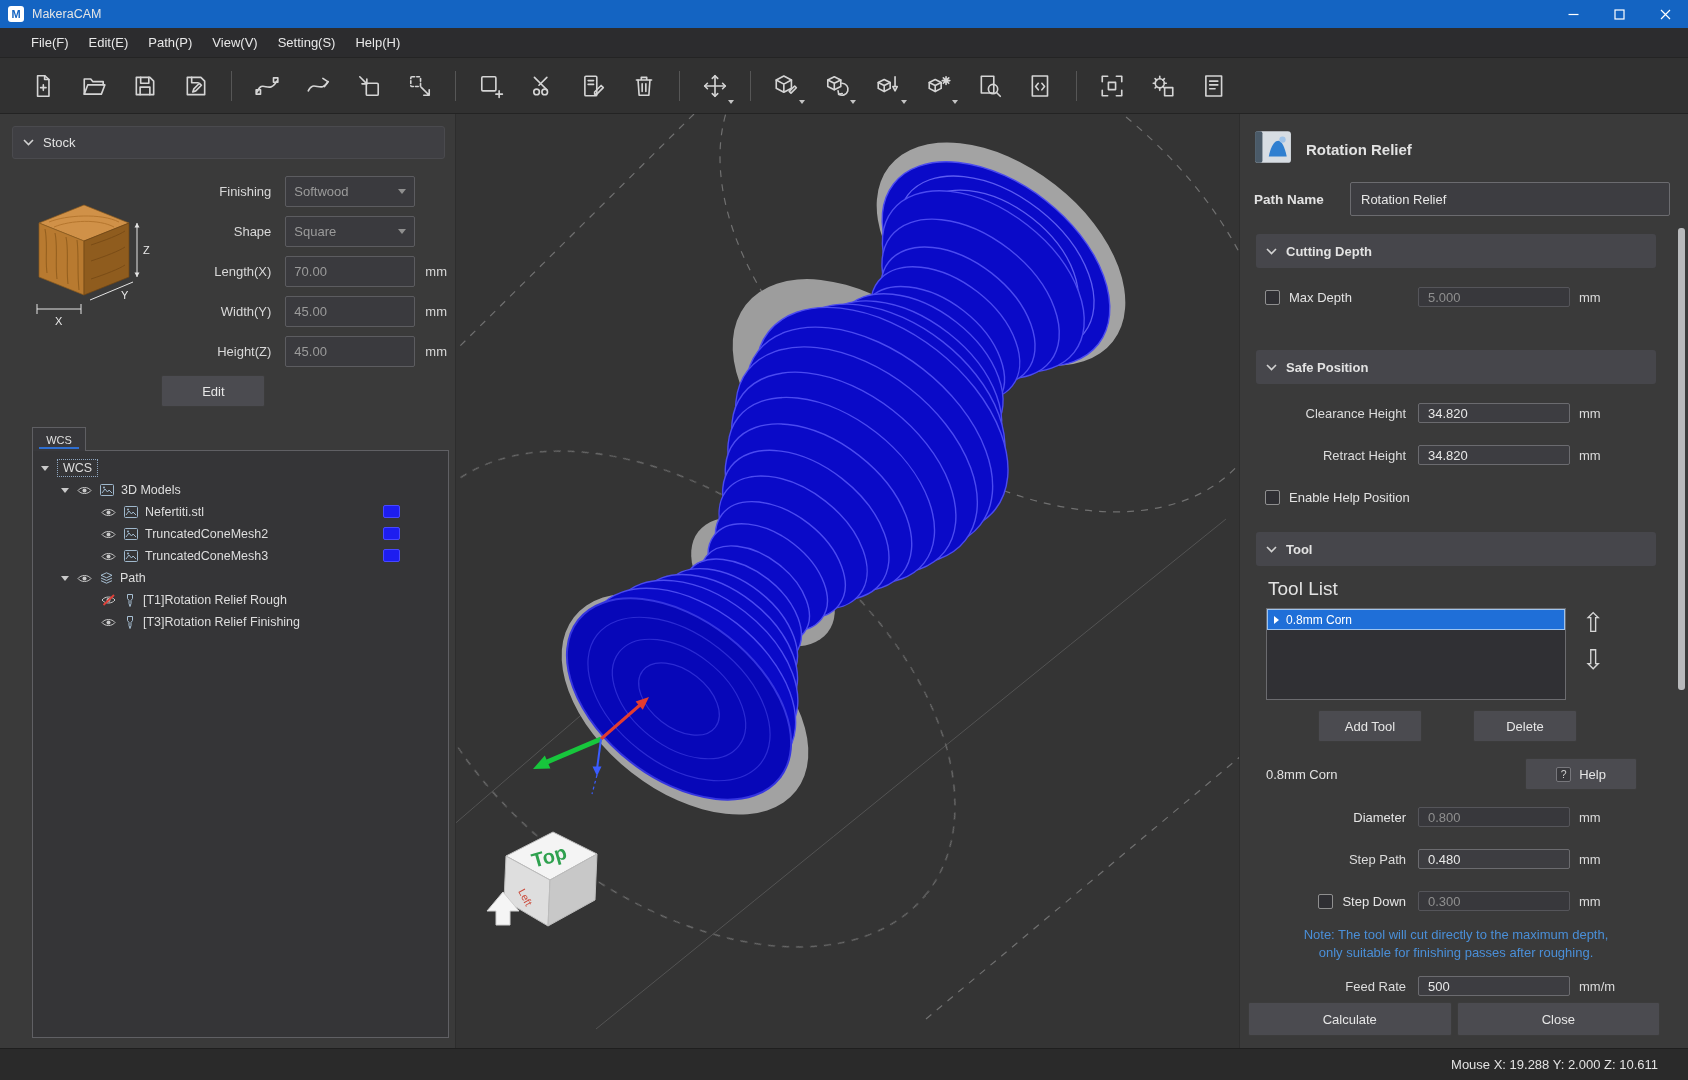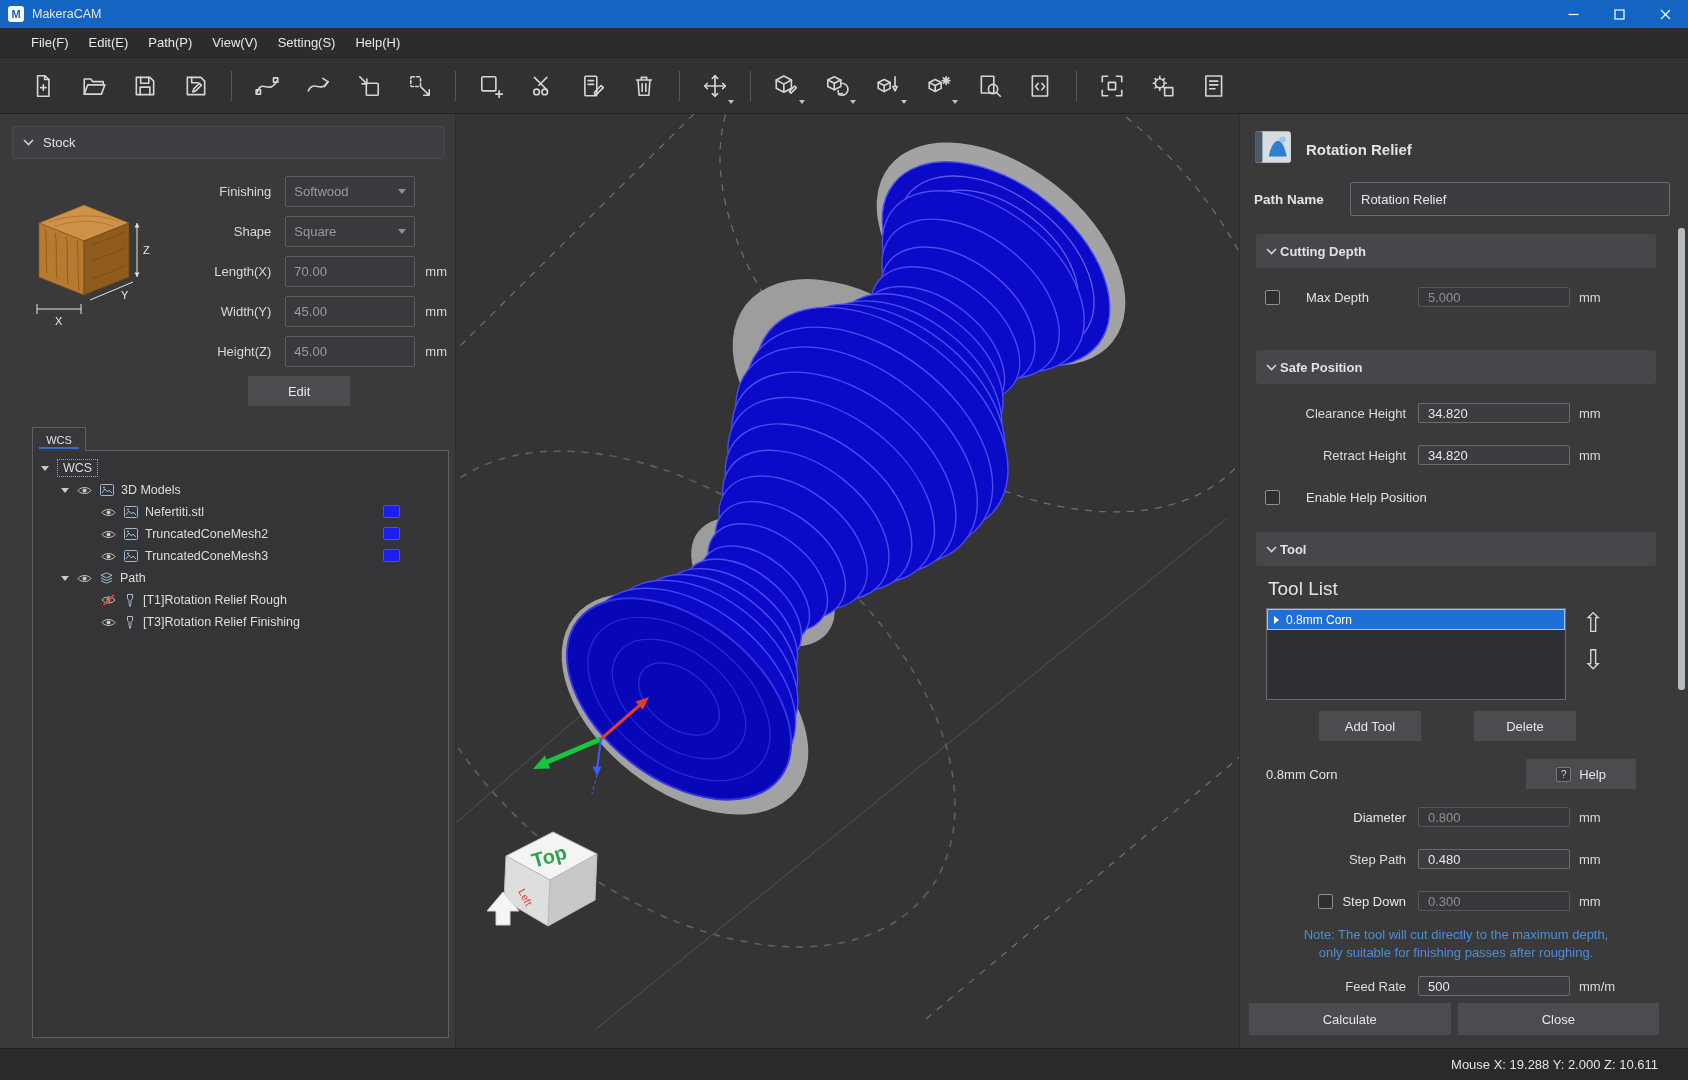--- a/index.html
+++ b/index.html
@@ -31,51 +31,51 @@
 
 .stock-header{height:33px;background:#3f3f43;border:1px solid #4a4a4e;border-radius:3px;display:flex;align-items:center;padding-left:10px;gap:9px;margin-right:10px;font-size:13px;flex:0 0 auto}
 .stock-body{display:flex;margin-top:16px;flex:0 0 auto}
 .stock-cube{width:150px;display:flex;justify-content:center;padding-top:14px}
 .stock-form{flex:1;padding-right:8px}
 .f-row{display:flex;align-items:center;margin-bottom:7px;height:33px}
 .f-label{width:110px;text-align:right;margin-right:14px;font-size:13px;color:#d8d8d8}
 .select,.num-box{width:130px;height:31px;background:#3a3a3e;border:1px solid #5c5c60;border-radius:2px;display:flex;align-items:center;padding:0 8px;font-size:13px;color:#9b9b9b}
 .sel-caret{margin-left:auto;width:0;height:0;border-left:4px solid transparent;border-right:4px solid transparent;border-top:5px solid #8f8f8f}
 .unit{margin-left:10px;font-size:13px;color:#d8d8d8}
-.edit-row{display:flex;justify-content:center;margin:6px 10px 0 0}
+.edit-row{display:flex;justify-content:flex-start;margin:6px 10px 0 0}
 .btn{background:#4b4b50;border:1px solid #3c3c3c;color:#e6e6e6;font-size:13px;border-radius:2px;height:32px;display:flex;align-items:center;justify-content:center;font-family:inherit;cursor:default}
 .btn.edit{width:104px}
 .wcs-tab{margin-top:20px;margin-left:20px;width:54px;height:24px;background:#38383b;border:1px solid #5f5f63;border-bottom:none;font-size:11px;display:flex;align-items:center;justify-content:center;position:relative;z-index:2;color:#e0e0e0;flex:0 0 auto}
 .wcs-tab::after{content:"";position:absolute;left:6px;right:6px;bottom:2px;height:2px;background:#2f6fd0}
 .tree-box{flex:1;border:1px solid #606064;margin:-1px 6px 0 20px;background:#353537;padding-top:6px;overflow:hidden}
 .t-row{height:22px;display:flex;align-items:center;font-size:12.5px;color:#dedede;position:relative}
 .lvl1{padding-left:8px}.lvl2{padding-left:28px}.lvl3{padding-left:68px}
 .t-caret{width:0;height:0;border-left:4.5px solid transparent;border-right:4.5px solid transparent;border-top:5.5px solid #c9c9c9;margin-right:8px;flex:0 0 auto}
 .t-eye{margin-right:8px;display:flex;flex:0 0 auto}
 .t-ic{margin-right:7px;display:flex;flex:0 0 auto}
 .chip{position:absolute;right:48px;top:4px;width:17px;height:13px;background:#1d1df0;border:1px solid #4848ff;border-radius:2px}
 .focus-box{border:1px dotted #8fa6c0;padding:0 5px;line-height:16px}
 
 .rp-header{display:flex;align-items:center;gap:14px;padding:4px 0 10px 6px;flex:0 0 auto}
 .rp-title{font-size:15px;font-weight:bold}
 .pn-row{display:flex;align-items:center;margin:2px 18px 12px 6px;flex:0 0 auto}
 .pn-label{font-size:13.5px;font-weight:bold;width:96px}
 .pn-input{flex:1;height:34px;background:#3d3d41;border:1px solid #6b6b6f;border-radius:2px;color:#e6e6e6;font-size:13px;padding:0 10px;font-family:inherit}
 .rp-scroll{flex:1;overflow:hidden;padding:6px 0 0 6px;margin-right:20px;min-height:0}
-.sec-h{height:34px;background:#46464b;border-radius:3px;display:flex;align-items:center;gap:3px;padding-left:10px;font-size:13px;font-weight:bold;margin:0 12px 12px 2px}
+.sec-h{height:34px;background:#46464b;border-radius:3px;display:flex;align-items:center;gap:9px;padding-left:10px;font-size:13px;font-weight:bold;margin:0 12px 12px 2px}
 .sec-h.gap-top{margin-top:36px}
 .sec-h.gap-top-sm{margin-top:18px}
 .r-row{display:flex;align-items:center;justify-content:flex-end;margin-bottom:8px;height:34px;padding-right:55px;padding-left:11px}
 .r-label{font-size:13px;color:#dcdcdc;margin-right:12px}
 .r-label.dim{color:#e5e5e5}
 .r-input{width:152px;height:20px;background:#3d3d41;border:1px solid #6b6b6f;border-radius:2px;color:#e8e8e8;font-size:13px;padding:0 9px;font-family:inherit}
 .r-input.dis{color:#8f8f8f;border-color:#55555a;background:#38383c}
 .r-unit{width:34px;margin-left:9px;font-size:13px;color:#dcdcdc}
 .cb{width:15px;height:15px;border:1px solid #8f8f8f;background:#2f2f33;border-radius:2px;flex:0 0 auto}
-.cb-left{margin-right:auto;display:flex;align-items:center;gap:26px}
+.cb-left{margin-right:auto;display:flex;align-items:center;gap:9px}
 .cb-label{font-size:13px}
 .sd-cb{margin-right:9px}
 .tool-list-label{font-size:19px;margin:2px 0 8px 14px}
 .tool-flex{display:flex;align-items:flex-start;gap:16px;margin-left:12px;height:92px}
 .tool-list{width:300px;height:92px;background:#303034;border:1px solid #6b6b6f}
 .tool-item{height:21px;background:#1f6fd8;display:flex;align-items:center;padding-left:6px;gap:7px;font-size:12px;color:#fff;border:1px solid #9ec4ee}
 .tri{width:0;height:0;border-top:4px solid transparent;border-bottom:4px solid transparent;border-left:5px solid #fff}
 .arrows{display:flex;flex-direction:column;gap:10px;font-size:27px;color:#d5d5d5;line-height:1;margin-top:2px}
 .arrows span{cursor:default}
 .tool-btns{display:flex;margin:10px 0 0 64px;gap:51px}

